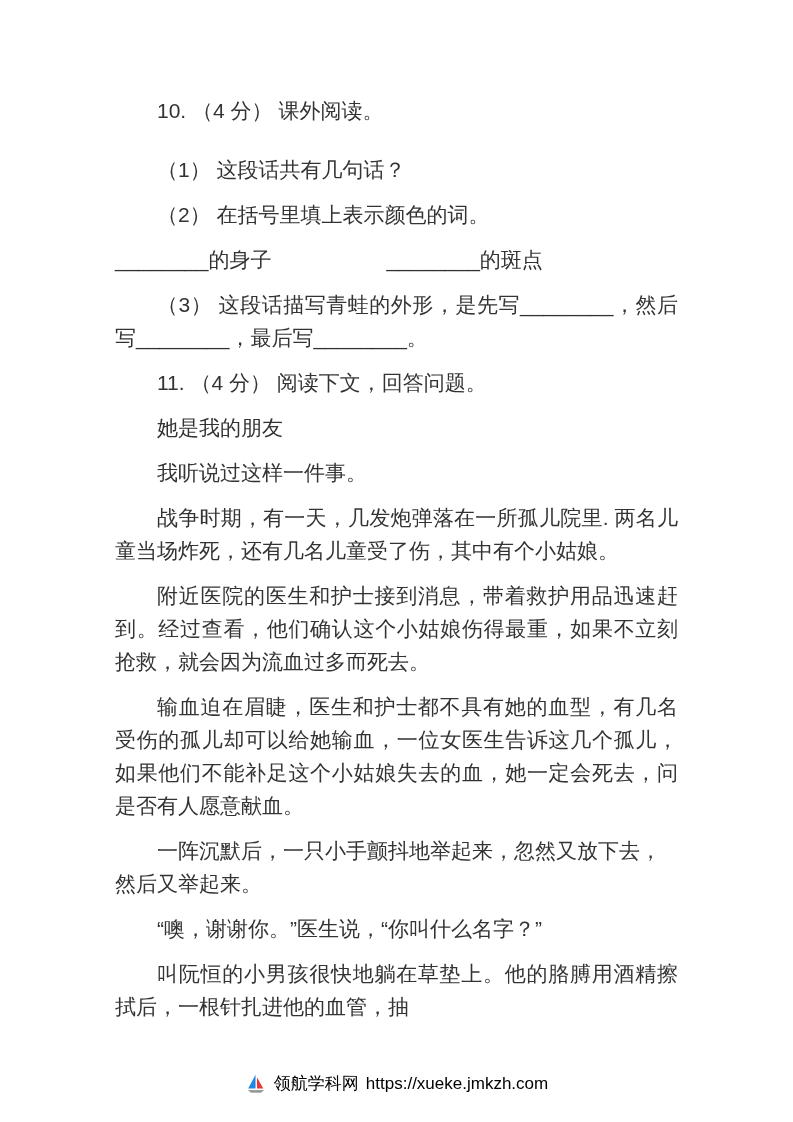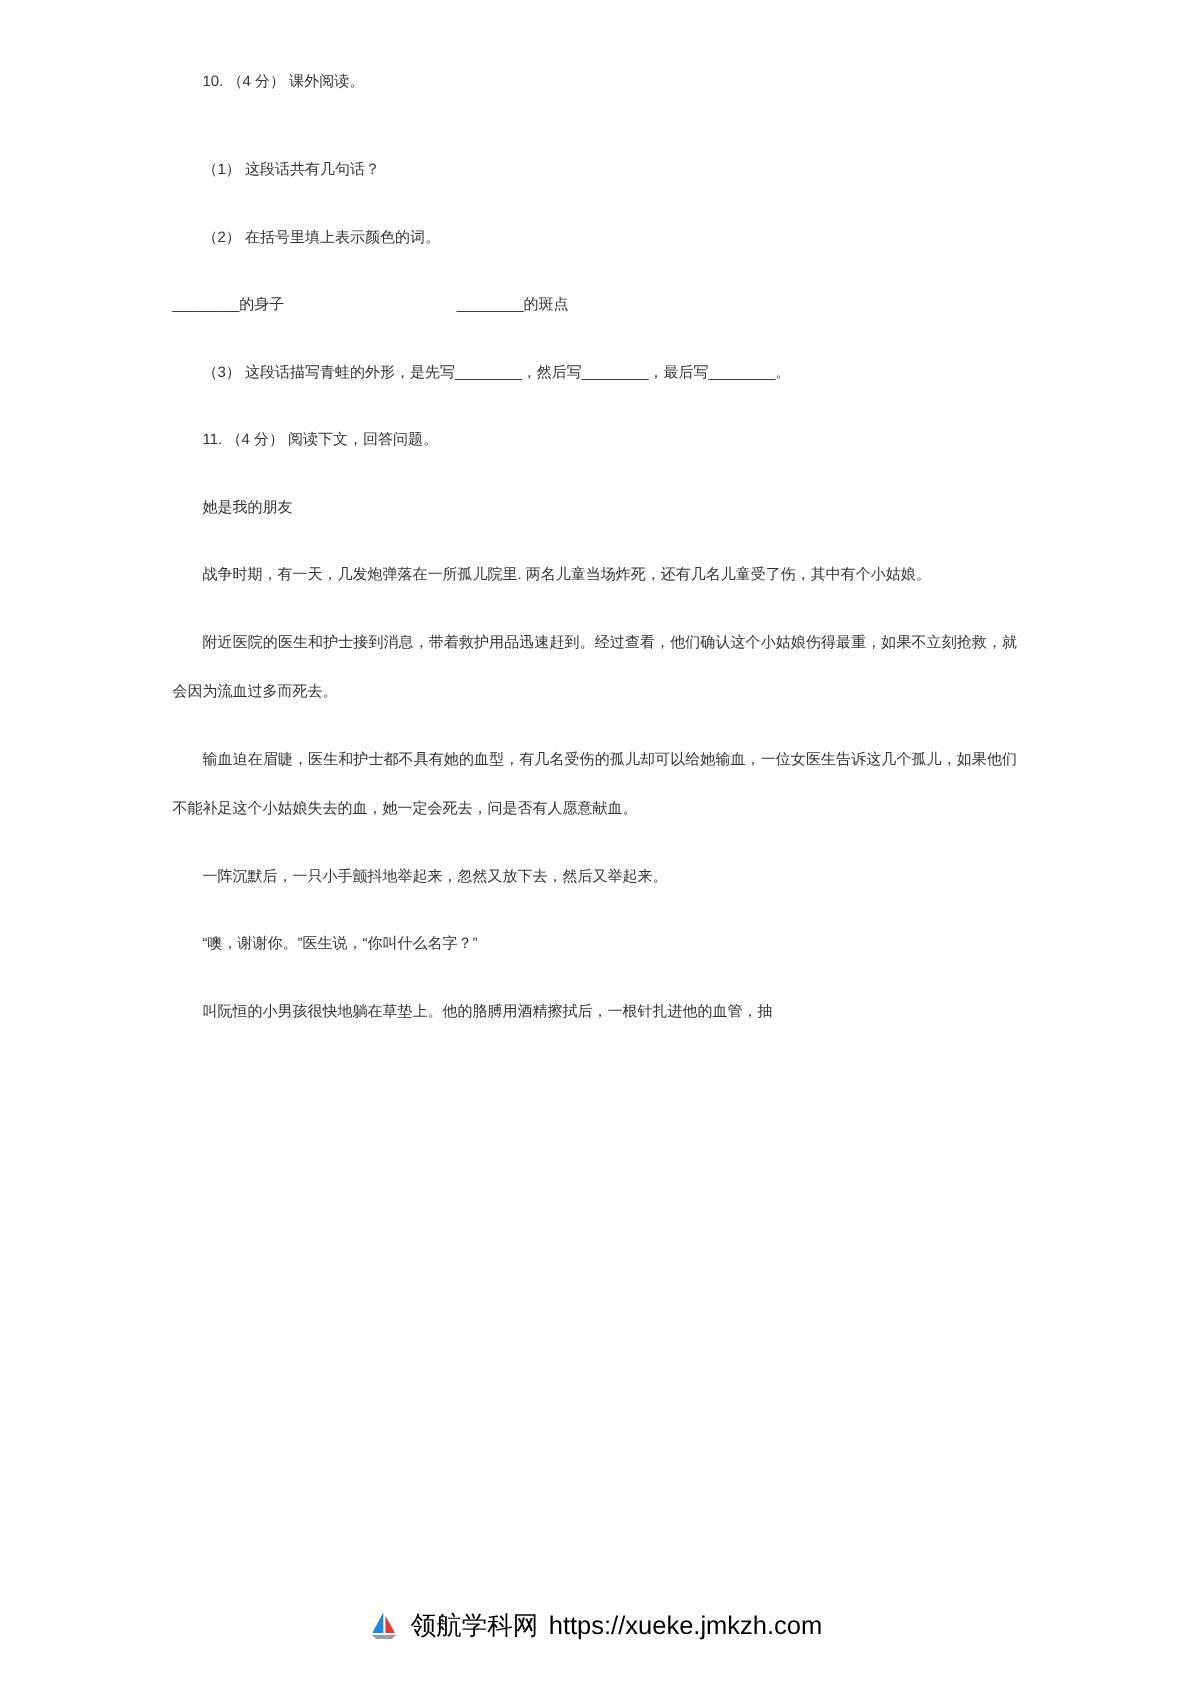--- a/index.html
+++ b/index.html
@@ -6,22 +6,22 @@
   html, body { background: #ffffff; }
   body {
     width: 793px;
     height: 1122px;
     position: relative;
     overflow: hidden;
     font-family: "Liberation Sans", sans-serif;
     color: #333333;
   }
   .page {
-    padding: 38px 115px 0 115px;
-    font-size: 10px;
+    padding: 94px 115px 0 115px;
+    font-size: 21px;
     line-height: 33px;
   }
   .para { margin-bottom: 12px; }
   .para.gap-lg { margin-bottom: 26px; }
   .indent { text-indent: 2em; }
   .justify { text-align: justify; }
   .blanks-row { display: flex; align-items: flex-start; }
   .blank-item-1 { margin-right: 115px; }
   .blank-item-2 { margin-right: 55px; }
   .footer {
@@ -55,20 +55,21 @@
     <span class="blank-item-2">________的斑点</span>
   </p>
 
   <p class="para indent justify">（3） 这段话描写青蛙的外形，是先写________，然后写________，最后写________。</p>
 
 
   <p class="para indent">11. （4 分） 阅读下文，回答问题。</p>
 
   <p class="para indent">她是我的朋友</p>
 
+  <p class="para indent">我听说过这样一件事。</p>
 
   <p class="para indent justify">战争时期，有一天，几发炮弹落在一所孤儿院里. 两名儿童当场炸死，还有几名儿童受了伤，其中有个小姑娘。</p>
 
   <p class="para indent justify">附近医院的医生和护士接到消息，带着救护用品迅速赶到。经过查看，他们确认这个小姑娘伤得最重，如果不立刻抢救，就会因为流血过多而死去。</p>
 
   <p class="para indent justify">输血迫在眉睫，医生和护士都不具有她的血型，有几名受伤的孤儿却可以给她输血，一位女医生告诉这几个孤儿，如果他们不能补足这个小姑娘失去的血，她一定会死去，问是否有人愿意献血。</p>
 
   <p class="para indent">一阵沉默后，一只小手颤抖地举起来，忽然又放下去，然后又举起来。</p>
 
   <p class="para indent">“噢，谢谢你。”医生说，“你叫什么名字？”</p>

